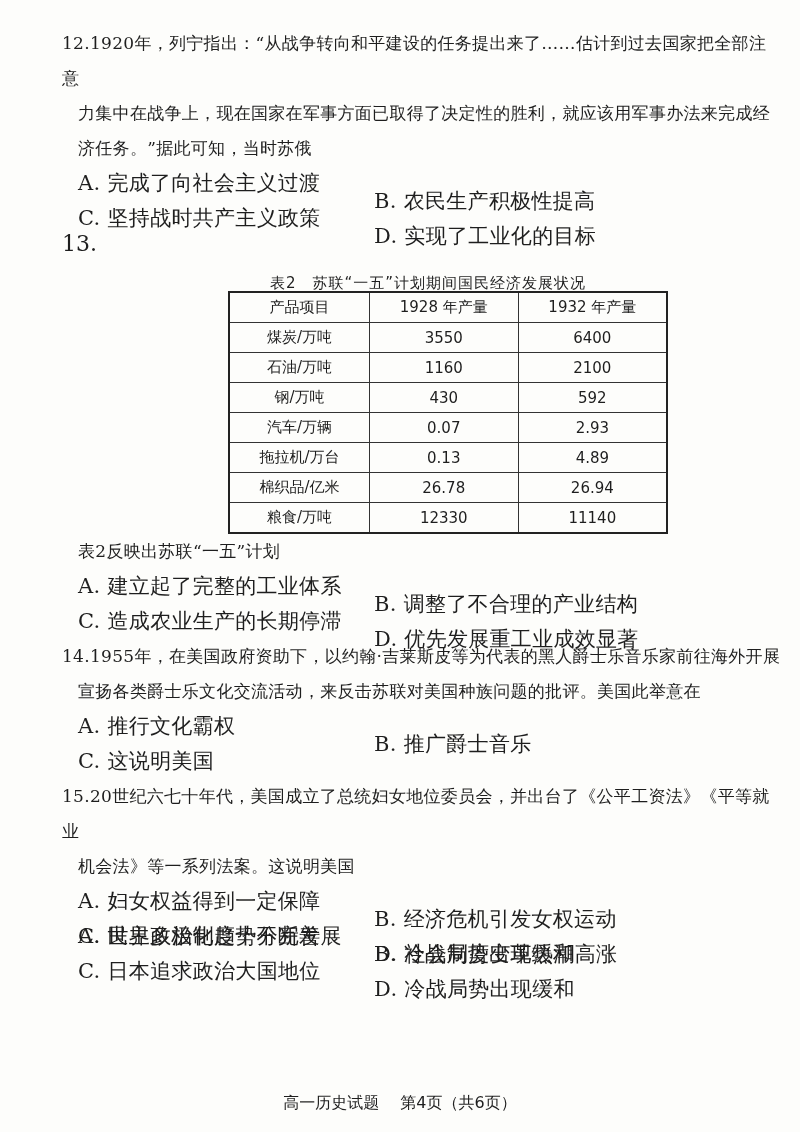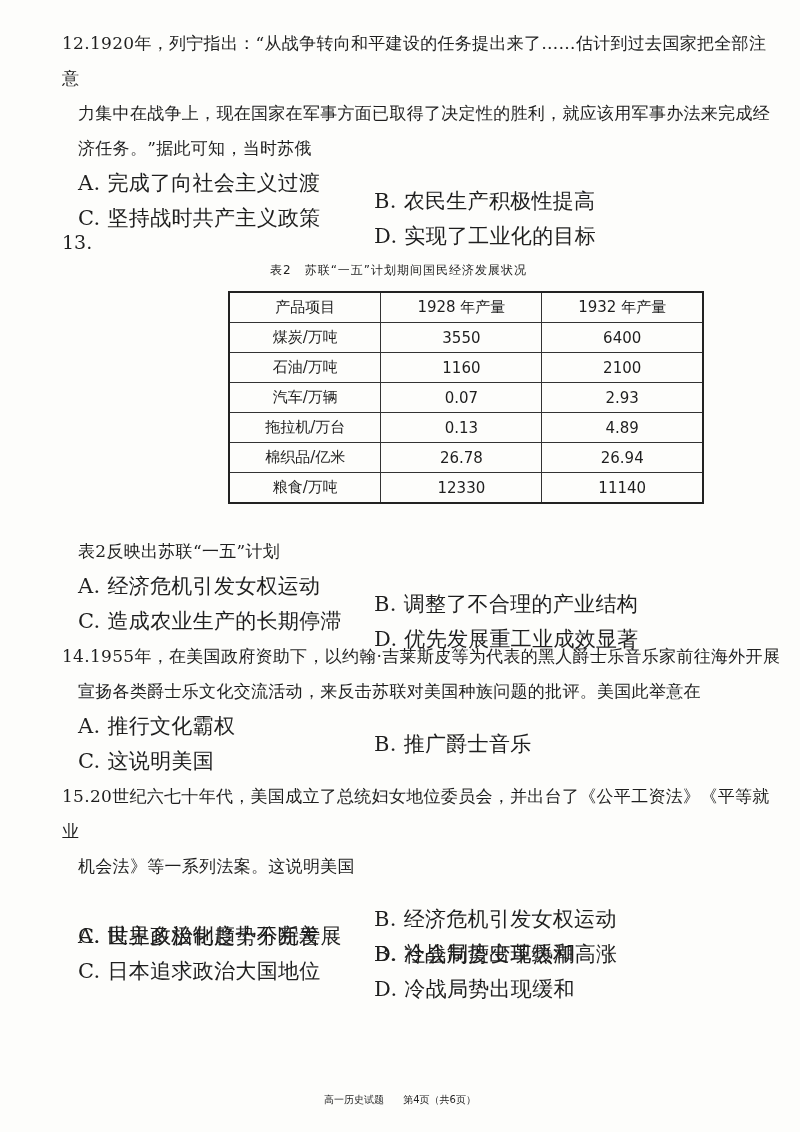--- a/index.html
+++ b/index.html
@@ -12,40 +12,40 @@
   .q .stem { margin:0; }
   .q .stem .num { display:inline; }
   .q .stem .cont { display:block; padding-left:16px; }
   .opts { position:relative; height:70px; }
   .opt { position:absolute; font-size:21px; line-height:35px; white-space:nowrap; }
   .opt.a, .opt.c { left:16px; }
   .opt.b, .opt.d { left:312px;margin-top:18px; }
   .opt.a, .opt.b { top:0; }
   .opt.c, .opt.d { top:35px; }
   #q12 { top:26px; }
-  #q13num { position:absolute; left:62px; top:231px; font-size:19px; }
-  .tbl-title { position:absolute; left:270px; top:262px; font-size:12px; letter-spacing:1px; font-family:"DejaVu Sans","Liberation Sans",sans-serif; }
+  #q13num { position:absolute; left:62px; top:231px; font-size:22px; }
+  .tbl-title { position:absolute; left:270px; top:274px; font-size:15px; letter-spacing:1px; font-family:"DejaVu Sans","Liberation Sans",sans-serif; }
   table.data {
-    position:absolute; left:228px; top:291px; width:476px;
+    position:absolute; left:228px; top:291px; width:440px;
     border-collapse:collapse; font-size:15px;
     font-family:"DejaVu Sans","Liberation Sans",sans-serif;
     border:2px solid #222;
   }
   table.data td, table.data th {
     border:1px solid #333; height:29px; text-align:center; font-weight:normal; padding:0;
   }
   table.data col.c1 { width:132px; }
   table.data col.c2 { width:140px; }
   table.data col.c3 { width:140px; }
   #q13 { top:534px; }
   #q13 .stem .cont { padding-left:16px; }
   #q14 { top:639px; }
   #q15 { top:779px; }
   #q16 { top:919px; }
-  .footer { position:absolute; top:1093px; left:0; width:800px; text-align:center; font-size:10px; font-family:"DejaVu Sans","Liberation Sans",sans-serif; }
+  .footer { position:absolute; top:1093px; left:0; width:800px; text-align:center; font-size:16px; font-family:"DejaVu Sans","Liberation Sans",sans-serif; }
   .footer span { margin:0 8px; }
 </style>
 </head>
 <body>
 
 <div class="q" id="q12">
   <p class="stem">
     <span class="num">12.</span><span>1920年，列宁指出：“从战争转向和平建设的任务提出来了……估计到过去国家把全部注意</span>
     <span class="cont">力集中在战争上，现在国家在军事方面已取得了决定性的胜利，就应该用军事办法来完成经济任务。”据此可知，当时苏俄</span>
   </p>
@@ -75,20 +75,25 @@
     <td>煤炭/万吨</td>
     <td>3550</td>
     <td>6400</td>
   </tr>
   <tr>
     <td>石油/万吨</td>
     <td>1160</td>
     <td>2100</td>
   </tr>
   <tr>
+    <td>钢/万吨</td>
+    <td>430</td>
+    <td>592</td>
+  </tr>
+  <tr>
     <td>汽车/万辆</td>
     <td>0.07</td>
     <td>2.93</td>
   </tr>
   <tr>
     <td>拖拉机/万台</td>
     <td>0.13</td>
     <td>4.89</td>
   </tr>
   <tr>
@@ -101,21 +106,21 @@
     <td>12330</td>
     <td>11140</td>
   </tr>
 </tbody>
   </table>
 <div class="q" id="q13">
   <p class="stem">
     <span class="cont">表2反映出苏联“一五”计划</span>
   </p>
   <div class="opts">
-    <span class="opt a">A. 经济危机引发女权运动</span>
+    <span class="opt a">A. 建立起了完整的工业体系</span>
     <span class="opt b">B. 调整了不合理的产业结构</span>
     <span class="opt c">C. 造成农业生产的长期停滞</span>
     <span class="opt d">D. 优先发展重工业成效显著</span>
   </div>
 </div>
 
 <div class="q" id="q14">
   <p class="stem">
     <span class="num">14.</span><span>1955年，在美国政府资助下，以约翰·吉莱斯皮等为代表的黑人爵士乐音乐家前往海外开展</span>
     <span class="cont">宣扬各类爵士乐文化交流活动，来反击苏联对美国种族问题的批评。美国此举意在</span>
@@ -126,20 +131,21 @@
     <span class="opt c">C. 这说明美国</span>
   </div>
 </div>
 
 <div class="q" id="q15">
   <p class="stem">
     <span class="num">15.</span><span>20世纪六七十年代，美国成立了总统妇女地位委员会，并出台了《公平工资法》《平等就业</span>
     <span class="cont">机会法》等一系列法案。这说明美国</span>
   </p>
   <div class="opts">
+    <span class="opt a">A. 妇女权益得到一定保障</span>
     <span class="opt b">B. 经济危机引发女权运动</span>
     <span class="opt c">C. 民主政治制度十分完善</span>
     <span class="opt d">D. 社会制度变革热潮高涨</span>
   </div>
 </div>
 
 <div class="q" id="q16">
   <div class="opts">
     <span class="opt a">A. 世界多极化趋势不断发展</span>
     <span class="opt b">B. 冷战局势出现缓和</span>

